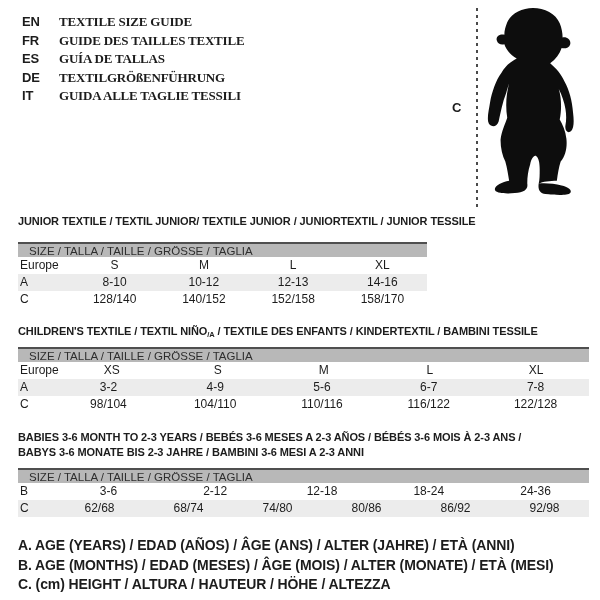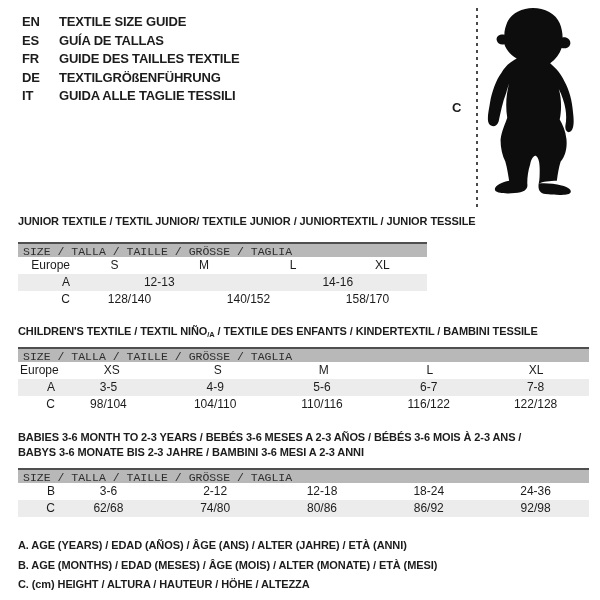--- a/index.html
+++ b/index.html
@@ -4,21 +4,21 @@
 <style>
   html,body{margin:0;padding:0;background:#fff;}
   .canvas{
     position:relative;width:600px;height:600px;background:#fff;overflow:hidden;
     font-family:"Liberation Sans","DejaVu Sans",sans-serif;color:#1c1c1c;
   }
   
   .langs{position:absolute;left:22px;top:13px;}
   .lang-row{display:flex;line-height:18.5px;font-weight:bold;font-size:13px;letter-spacing:-0.2px;}
   .lang-code{width:37px;flex:0 0 37px;}
-  .lang-title{white-space:nowrap;}
+  .lang-title{white-space:nowrap;font-family:Liberation Serif, serif;}
   
   .figure{position:absolute;left:440px;top:0;width:160px;height:220px;}
   .dash-line{
     position:absolute;left:36px;top:8px;width:2px;height:202px;
     background-image:repeating-linear-gradient(to bottom,#4a4a4a 0 3px,transparent 3px 7px);
   }
   .c-label{position:absolute;left:12px;top:100px;font-size:13px;font-weight:600;}
   .silhouette{position:absolute;left:45px;top:6px;}
   
   .section{position:absolute;left:18px;width:575px;}
@@ -26,46 +26,46 @@
   .sec-1{top:324px;}
   .sec-2{top:430px;}
   .sec-title{font-size:11px;font-weight:bold;line-height:15px;letter-spacing:-0.1px;white-space:nowrap;}
   .sec-title .small-seg{font-size:7.5px;vertical-align:-2px;}
   .tbl{position:absolute;left:0;}
   .sec-0 .tbl{top:28px;}
   .sec-1 .tbl{top:23px;}
   .sec-2 .tbl{top:38px;}
   .band{
     height:15px;line-height:15px;font-size:11.5px;color:#2e2e2e;
-    padding-left:5px;box-sizing:border-box;font-family:Liberation Mono, monospace;
+    padding-left:11px;box-sizing:border-box;
   }
   .t-row{display:flex;height:17px;line-height:17px;font-size:12px;}
-  .t-label{padding-left:2px;box-sizing:border-box;flex:0 0 auto;text-align:right;}
+  .t-label{padding-left:2px;box-sizing:border-box;flex:0 0 auto;text-align:left;}
   .t-cell{text-align:center;flex:1 1 0;}
   
   .footnotes{position:absolute;left:18px;top:536px;}
-  .foot-line{font-size:11px;font-weight:bold;line-height:19.5px;letter-spacing:-0.1px;white-space:nowrap;}
+  .foot-line{font-size:14px;font-weight:bold;line-height:19.5px;letter-spacing:-0.1px;white-space:nowrap;}
 </style>
 </head>
 <body>
 
 <div class="canvas">
 
   <div class="langs" id="langs">
       <div class="lang-row">
         <span class="lang-code">EN</span>
         <span class="lang-title">TEXTILE SIZE GUIDE</span>
       </div>
       <div class="lang-row">
+        <span class="lang-code">FR</span>
+        <span class="lang-title">GUIDE DES TAILLES TEXTILE</span>
+      </div>
+      <div class="lang-row">
         <span class="lang-code">ES</span>
         <span class="lang-title">GUÍA DE TALLAS</span>
-      </div>
-      <div class="lang-row">
-        <span class="lang-code">FR</span>
-        <span class="lang-title">GUIDE DES TAILLES TEXTILE</span>
       </div>
       <div class="lang-row">
         <span class="lang-code">DE</span>
         <span class="lang-title">TEXTILGRÖßENFÜHRUNG</span>
       </div>
       <div class="lang-row">
         <span class="lang-code">IT</span>
         <span class="lang-title">GUIDA ALLE TAGLIE TESSILI</span>
       </div>
     </div>
@@ -130,48 +130,51 @@
           <div class="band" style="background: rgb(184, 184, 184); border-top: 2px solid rgb(79, 79, 79);">SIZE / TALLA / TAILLE / GRÖSSE / TAGLIA</div>
           <div class="t-row">
             <div class="t-label" style="flex: 0 0 52px;">Europe</div>
             <div class="t-cell">S</div>
             <div class="t-cell">M</div>
             <div class="t-cell">L</div>
             <div class="t-cell">XL</div>
           </div>
           <div class="t-row" style="background: rgb(236, 236, 236);">
             <div class="t-label" style="flex: 0 0 52px;">A</div>
+            <div class="t-cell">8-10</div>
+            <div class="t-cell">10-12</div>
             <div class="t-cell">12-13</div>
             <div class="t-cell">14-16</div>
           </div>
           <div class="t-row">
             <div class="t-label" style="flex: 0 0 52px;">C</div>
             <div class="t-cell">128/140</div>
             <div class="t-cell">140/152</div>
+            <div class="t-cell">152/158</div>
             <div class="t-cell">158/170</div>
           </div>
         </div>
       </div>
       <div class="section sec-1">
         <div class="sec-title">
           <div class="title-line"><span>CHILDREN'S TEXTILE / TEXTIL NIÑO</span><span class="small-seg">/A</span><span> / TEXTILE DES ENFANTS / KINDERTEXTIL / BAMBINI TESSILE</span></div>
         </div>
         <div class="tbl" style="width: 571px;">
           <div class="band" style="background: rgb(184, 184, 184); border-top: 2px solid rgb(79, 79, 79);">SIZE / TALLA / TAILLE / GRÖSSE / TAGLIA</div>
           <div class="t-row">
             <div class="t-label" style="flex: 0 0 37px;">Europe</div>
             <div class="t-cell">XS</div>
             <div class="t-cell">S</div>
             <div class="t-cell">M</div>
             <div class="t-cell">L</div>
             <div class="t-cell">XL</div>
           </div>
           <div class="t-row" style="background: rgb(236, 236, 236);">
             <div class="t-label" style="flex: 0 0 37px;">A</div>
-            <div class="t-cell">3-5</div>
+            <div class="t-cell">3-2</div>
             <div class="t-cell">4-9</div>
             <div class="t-cell">5-6</div>
             <div class="t-cell">6-7</div>
             <div class="t-cell">7-8</div>
           </div>
           <div class="t-row">
             <div class="t-label" style="flex: 0 0 37px;">C</div>
             <div class="t-cell">98/104</div>
             <div class="t-cell">104/110</div>
             <div class="t-cell">110/116</div>
@@ -191,20 +194,21 @@
             <div class="t-label" style="flex: 0 0 37px;">B</div>
             <div class="t-cell">3-6</div>
             <div class="t-cell">2-12</div>
             <div class="t-cell">12-18</div>
             <div class="t-cell">18-24</div>
             <div class="t-cell">24-36</div>
           </div>
           <div class="t-row" style="background: rgb(236, 236, 236);">
             <div class="t-label" style="flex: 0 0 37px;">C</div>
             <div class="t-cell">62/68</div>
+            <div class="t-cell">68/74</div>
             <div class="t-cell">74/80</div>
             <div class="t-cell">80/86</div>
             <div class="t-cell">86/92</div>
             <div class="t-cell">92/98</div>
           </div>
         </div>
       </div>
     </div>
 
   <div class="footnotes" id="footnotes">

